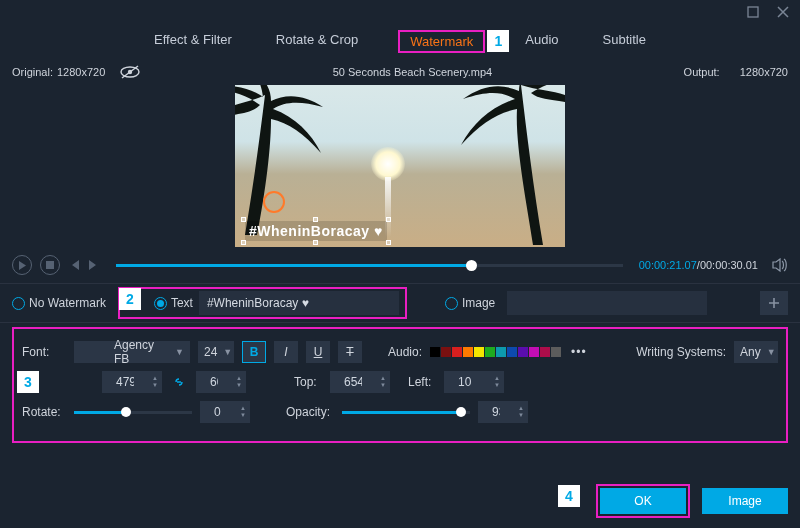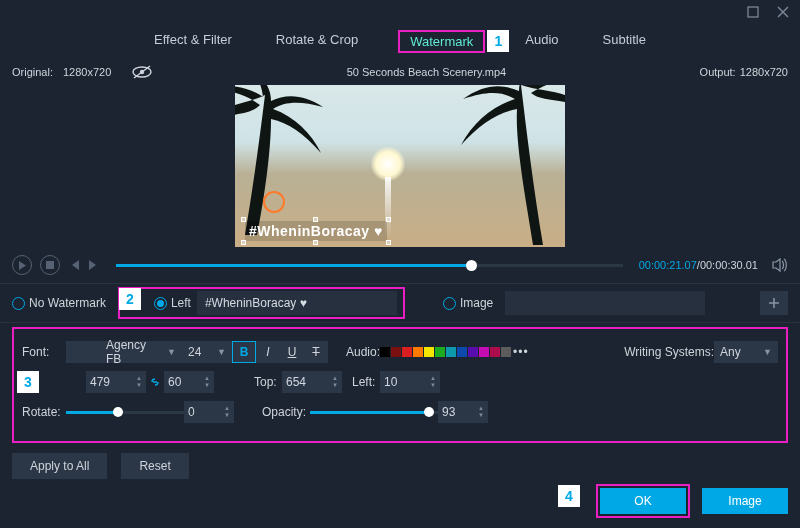--- a/index.html
+++ b/index.html
@@ -2,21 +2,21 @@
 <html><head>
 <meta charset="utf-8">
 <style>
   * { box-sizing: border-box; margin: 0; padding: 0; font-family: "Segoe UI", Arial, sans-serif; }
   body { background:#1b2430; color:#cfd4dc; width:800px; height:528px; overflow:hidden; font-size:12px; }
   .window { width:800px; height:528px; position:relative; background:#1b2430; }
   .titlebar { height:24px; display:flex; justify-content:flex-end; align-items:center; padding:0 8px; gap:12px; }
   .win-btn { width:18px; height:18px; display:flex; align-items:center; justify-content:center; color:#7a8595; cursor:pointer; }
   .tabs { display:flex; justify-content:center; gap:36px; padding:6px 0 10px; }
   .tab { color:#c6cdd8; font-size:13px; cursor:pointer; padding:2px 4px; }
-  .tab.active { color:#5eead4; }
+  .tab.active { color:#f97316; }
   .hl-box { border:2px solid #e91fc2; padding:2px 6px; position:relative; }
   .badge { position:absolute; display:flex; align-items:center; justify-content:center; width:22px; height:22px; background:#fff; color:#00a9e5; font-weight:bold; font-size:14px; }
   .badge1 { top:-2px; right:-26px; }
   .badge2 { top:-1px; left:-1px; }
   .badge3 { top:42px; left:3px; }
   .badge4 { top:-1px; right:108px; }
   .infobar { display:flex; align-items:center; justify-content:space-between; padding:0 12px; font-size:11px; height:18px; }
   .eye { margin-left:10px; color:#cfd4dc; }
   .preview-wrap { display:flex; justify-content:center; padding:4px 0 2px; }
   .preview { width:330px; height:162px; position:relative; overflow:hidden; background: linear-gradient(to bottom, #d9e8e9 0%, #cfe3e7 35%, #b9b095 55%, #c9ae86 100%); }
@@ -42,34 +42,34 @@
   .radio { width:13px; height:13px; border:1.5px solid #00a9e5; border-radius:50%; display:inline-flex; align-items:center; justify-content:center; margin-right:4px; }
   .radio.checked::after { content:""; width:7px; height:7px; background:#00a9e5; border-radius:50%; }
   .srcopt { display:flex; align-items:center; font-size:12px; cursor:pointer; }
   .txtinput { background:#26303f; color:#d6dbe3; border:none; height:24px; padding:0 8px; font-size:12px; }
   .txtinput.wm { width:200px; }
   .imgfield { width:200px; background:#26303f; height:24px; }
   .addbtn { width:28px; height:24px; background:#2b3646; display:flex; align-items:center; justify-content:center; color:#8892a2; cursor:pointer; margin-left:auto;}
   .hl-wide { position:relative; border:2px solid #e91fc2; padding:2px 6px; display:flex; align-items:center; gap:6px; }
 
   .panel { margin:4px 12px 0; border:2px solid #e91fc2; padding:8px 8px 10px; position:relative; }
-  .row { display:flex; align-items:center; margin:4px 0 8px; flex-wrap:nowrap;}
+  .row { display:flex; align-items:center; gap:8px; margin:4px 0 8px; flex-wrap:nowrap;}
   .label { font-size:12px; color:#cfd4dc; min-width:44px; }
   .select { background:#2b3646; height:22px; display:flex; align-items:center; padding:0 6px; font-size:12px; gap:6px; }
   .caret { margin-left:auto; color:#8892a2; font-size:9px;}
   .sel-font { width:116px;padding-left:40px; }
-  .sel-size { width:50px; }
+  .sel-size { width:36px; }
   .fmtbtn { width:24px; height:22px; background:#2b3646; display:flex; align-items:center; justify-content:center; font-size:12px; color:#cfd4dc; cursor:pointer;}
   .fmtbtn.active { border:1px solid #00a9e5; color:#00a9e5; }
   .swatches { display:flex; gap:1px; align-items:center;}
   .sw { width:10px; height:10px; }
   .more { color:#cfd4dc; margin-left:2px; letter-spacing:1px;}
-  .sel-sys { width:64px;align-items:center; }
+  .sel-sys { width:44px;align-items:center; }
   .spin { display:flex; align-items:center; }
-  .spin input { width:46px; height:22px; background:#2b3646; border:none; color:#d0d7e0; font-size:12px; padding:0 4px; }
+  .spin input { width:46px; height:22px; background:#2b3646; border:none; color:#d0d7e0; font-size:12px; padding:0 14px; }
   .spin.small input { width:36px; }
   .spin .arrows { display:flex; flex-direction:column; background:#2b3646; height:22px; width:14px; justify-content:center; align-items:center; }
   .spin .arrows span { font-size:6px; color:#7e8a9b; line-height:7px; cursor:pointer;}
   .link { color:#00a9e5; margin:0 2px; }
   .slider { position:relative; height:3px; background:#2c3746; }
   .slider .fill { position:absolute; left:0; top:0; height:100%; background:#00a9e5; }
   .slider .knob { position:absolute; top:-4px; width:10px; height:10px; border-radius:50%; background:#fff; }
   .rot-slider { width:118px; }
   .op-slider  { width:128px; }
 
@@ -104,33 +104,33 @@
     <span class="tab">Rotate &amp; Crop</span>
     <span class="hl-box" style="position:relative;">
       <span class="tab active">Watermark</span>
       <span class="badge badge1">1</span>
     </span>
     <span class="tab">Audio</span>
     <span class="tab">Subtitle</span>
   </div>
 
   <div class="infobar">
-    <div style="display:flex; align-items:center; gap:10px;text-align:right;">
+    <div style="display:flex; align-items:center; gap:4px;text-align:right;">
       <span>Original:</span>
       <span>1280x720</span>
       <span class="eye">
         <svg width="22" height="14" viewBox="0 0 22 14">
             <ellipse cx="11" cy="7" rx="9" ry="5" fill="none" stroke="#cfd4dc" stroke-width="1.4"></ellipse>
             <circle cx="11" cy="7" r="2.2" fill="#cfd4dc"></circle>
             <line x1="3" y1="13" x2="19" y2="1" stroke="#cfd4dc" stroke-width="1.4"></line>
           </svg>
       </span>
     </div>
     <span>50 Seconds Beach Scenery.mp4</span>
-    <div style="display:flex; gap:4px;">
+    <div style="display:flex; gap:20px;">
       <span>Output:</span>
       <span>1280x720</span>
     </div>
   </div>
 
   <div class="preview-wrap">
     <div class="preview">
       <div class="sun"></div>
         <div class="sunstrip"></div>
       <svg class="palm1" viewBox="0 0 140 160">
@@ -191,21 +191,21 @@
   <div class="sourcebar">
     <label class="srcopt">
       <span class="radio"></span>
         <span>No Watermark</span>
     </label>
     <div class="hl-wide">
       <span class="badge badge2">2</span>
       <span style="width:22px"></span>
       <label class="srcopt">
         <span class="radio checked"></span>
-          <span>Left</span>
+          <span>Text</span>
       </label>
       <input class="txtinput wm" value="#WheninBoracay ♥" style="">
     </div>
     <label class="srcopt" style="margin-left:26px">
       <span class="radio"></span>
         <span>Image</span>
     </label>
     <div class="imgfield"></div>
     <div class="addbtn">
       <svg width="12" height="12" viewBox="0 0 12 12">
@@ -325,24 +325,20 @@
       <div class="spin small">
         <input value="93" style="">
         <div class="arrows">
             <span>▲</span>
             <span>▼</span>
           </div>
       </div>
     </div>
   </div>
 
-  <div class="buttons">
-    <div class="btn">Apply to All</div>
-    <div class="btn">Reset</div>
-  </div>
 
   <div class="footer">
     <div class="okwrap">
       <span class="badge badge4">4</span>
       <div class="btn-primary">OK</div>
     </div>
     <div class="btn-primary" style="background:#00a9e5">Image</div>
   </div>
 
 </div>

